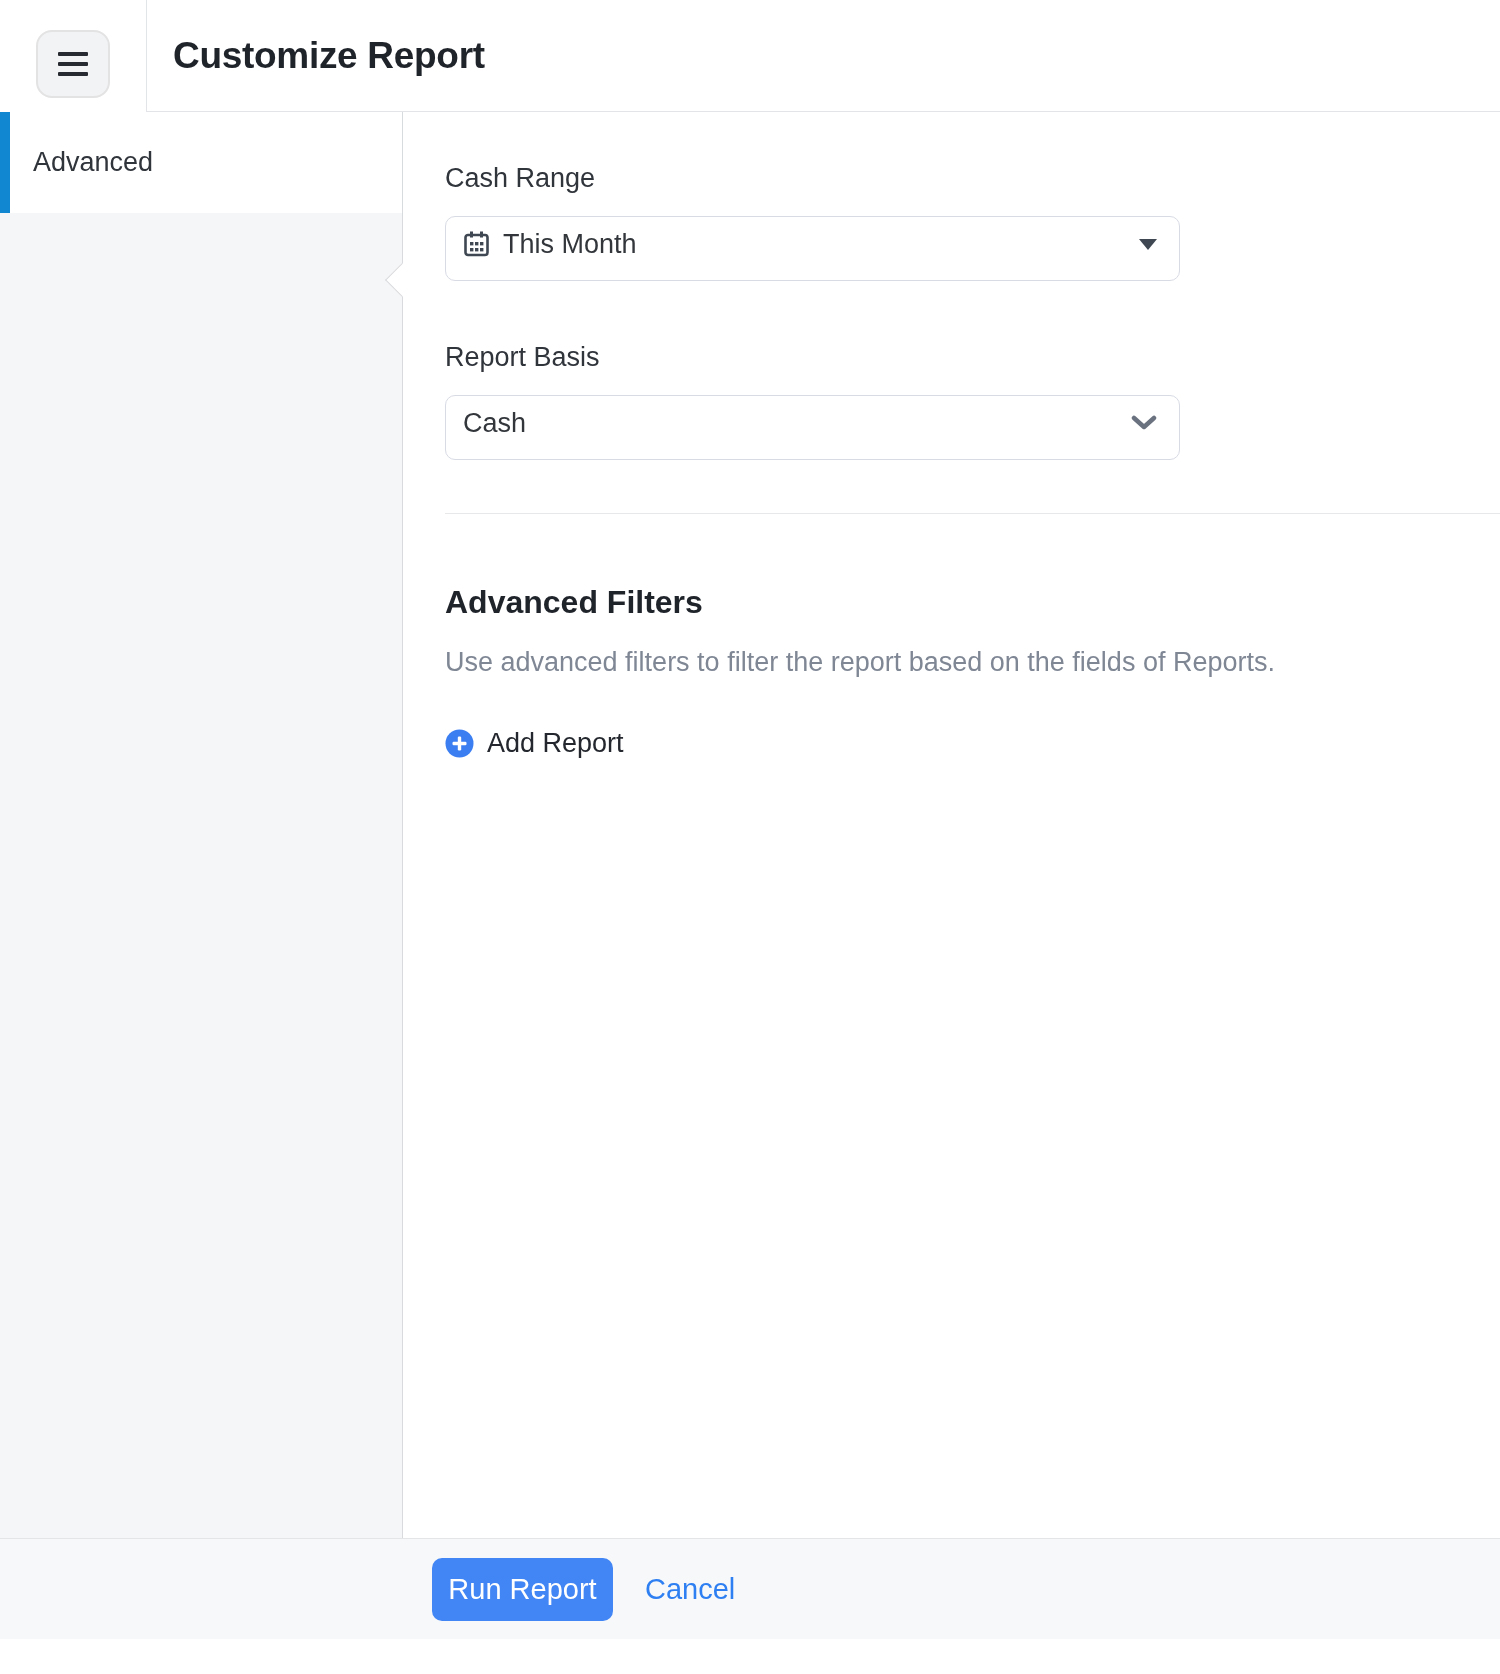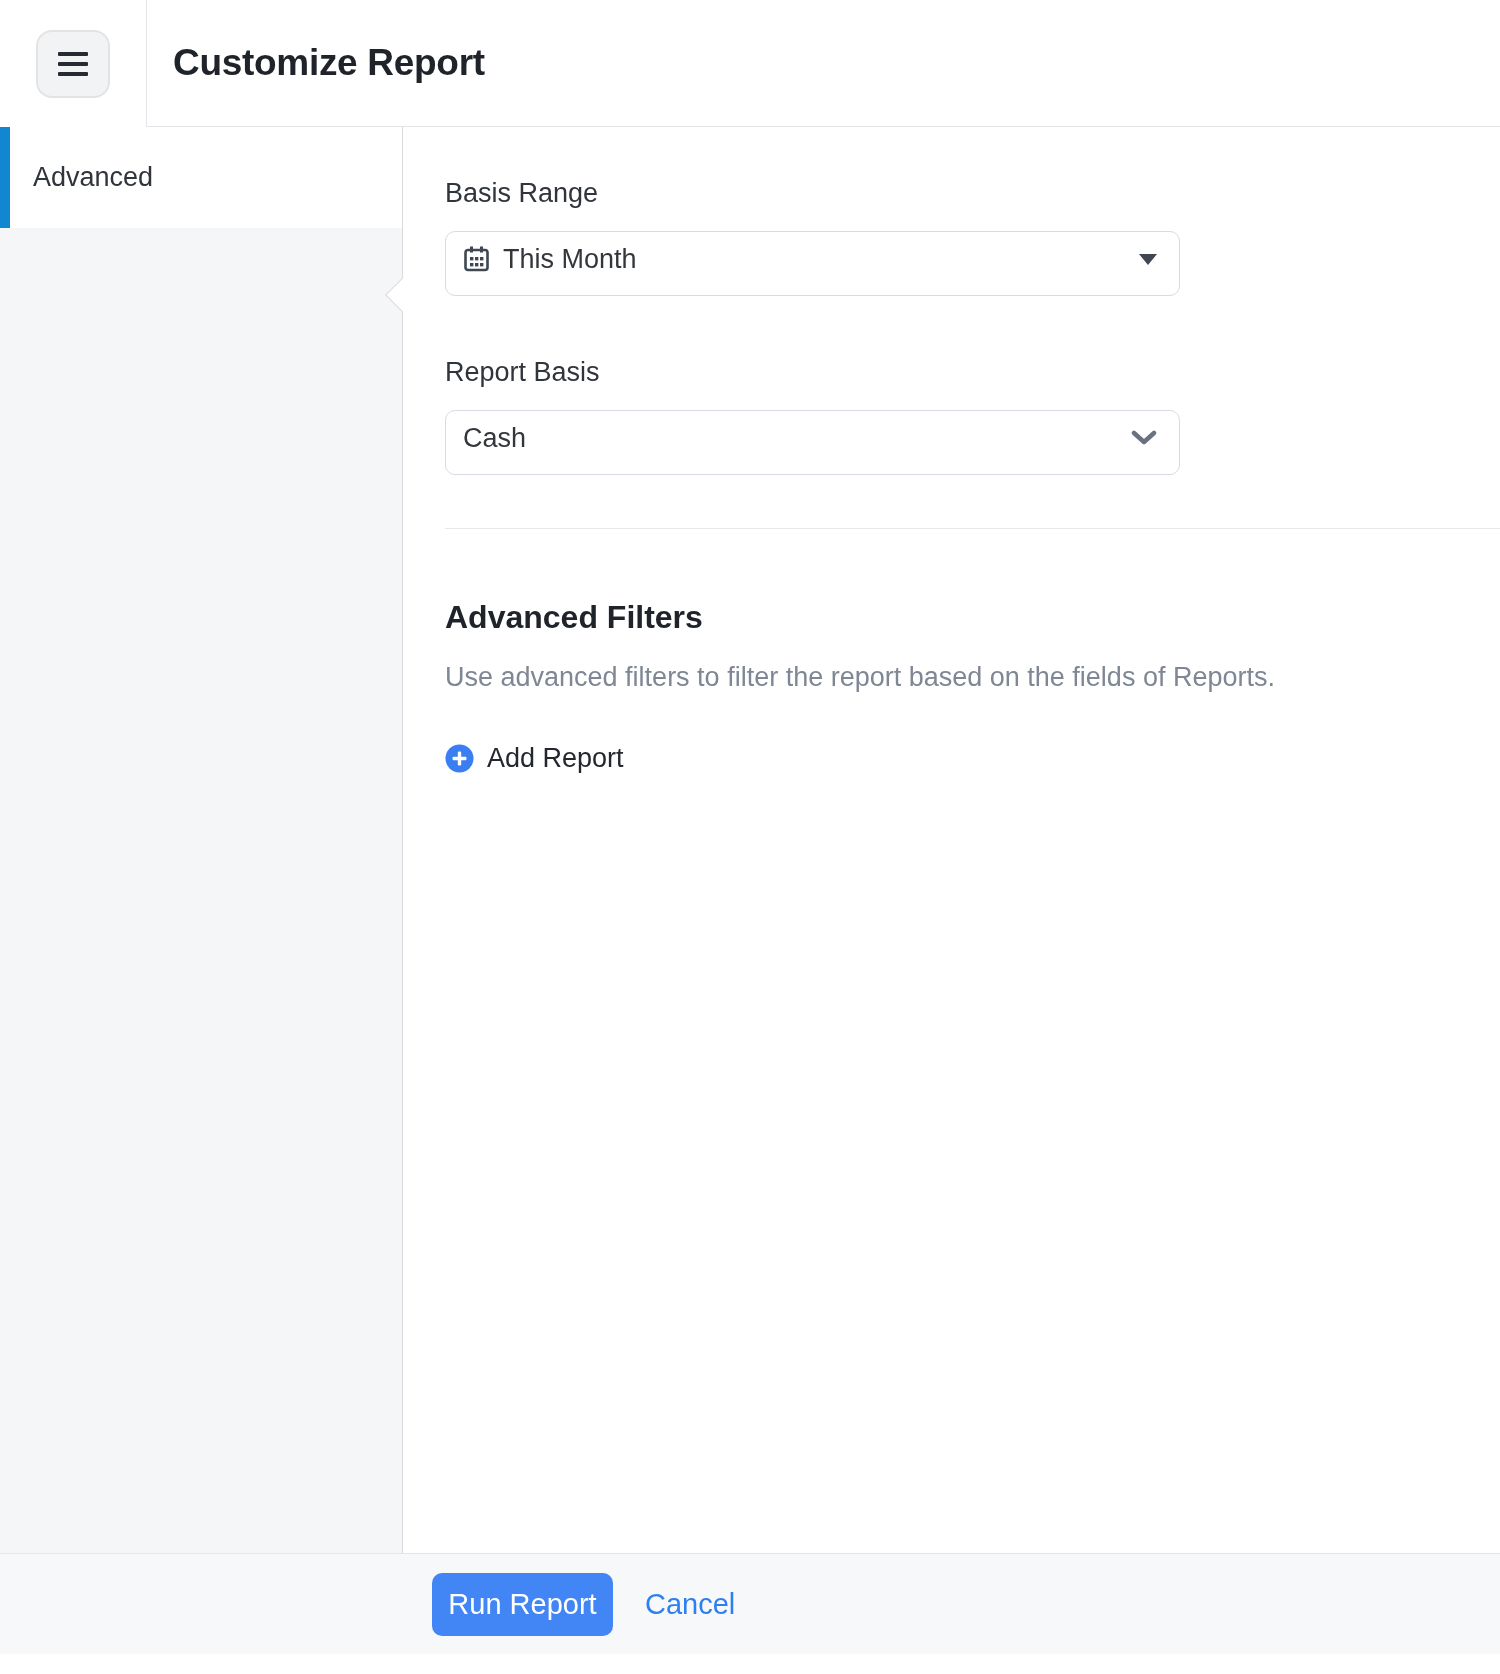--- a/index.html
+++ b/index.html
@@ -11,21 +11,21 @@
     --box-border:#d8dbe4;
     --ink:#1f232a;
     --ink2:#30343b;
     --muted:#7f8795;
   }
   *{margin:0;padding:0;box-sizing:border-box;}
   html,body{width:1500px;height:1674px;background:#fff;overflow:hidden;
     font-family:"Liberation Sans","DejaVu Sans",sans-serif;color:var(--ink);}
 
   
-  .header{display:flex;height:127px;}
+  .header{display:flex;height:112px;}
   .header-left{width:147px;border-right:1px solid var(--line);
     display:flex;align-items:flex-start;justify-content:center;padding-top:30px;}
   .header-right{flex:1;border-bottom:1px solid var(--line);
     display:flex;align-items:center;padding-left:26px;}
   .menu-btn{width:74px;height:68px;background:#f2f3f4;border:2px solid #e3e3e4;
     border-radius:16px;display:flex;flex-direction:column;align-items:center;
     justify-content:center;gap:6px;cursor:pointer;}
   .menu-btn span{display:block;width:30px;height:4px;background:#272b31;border-radius:1px;}
   .page-title{font-size:37px;font-weight:700;color:var(--ink);letter-spacing:-0.3px;}
 
@@ -85,21 +85,21 @@
       <span class="active-bar"></span>
       <span class="side-label">Advanced</span>
     </div>
     <div class="side-rest"></div>
   </div>
 
   <div class="notch"></div>
 
   <div class="content">
 
-    <div class="field-label">Basis Range</div>
+    <div class="field-label">Cash Range</div>
     <div class="input-box">
       <span class="cal-wrap">
         <svg width="27" height="28" viewBox="0 0 27 28">
           <rect x="2.5" y="5" width="22" height="20" rx="2.5" fill="none" stroke="#3f4752" stroke-width="2.6"></rect>
           <rect x="7" y="1.5" width="3" height="6" fill="#3f4752"></rect>
           <rect x="17" y="1.5" width="3" height="6" fill="#3f4752"></rect>
           <rect x="7" y="12" width="3.4" height="3.4" fill="#3f4752"></rect>
           <rect x="12" y="12" width="3.4" height="3.4" fill="#3f4752"></rect>
           <rect x="17" y="12" width="3.4" height="3.4" fill="#3f4752"></rect>
           <rect x="7" y="18" width="3.4" height="3.4" fill="#3f4752"></rect>

